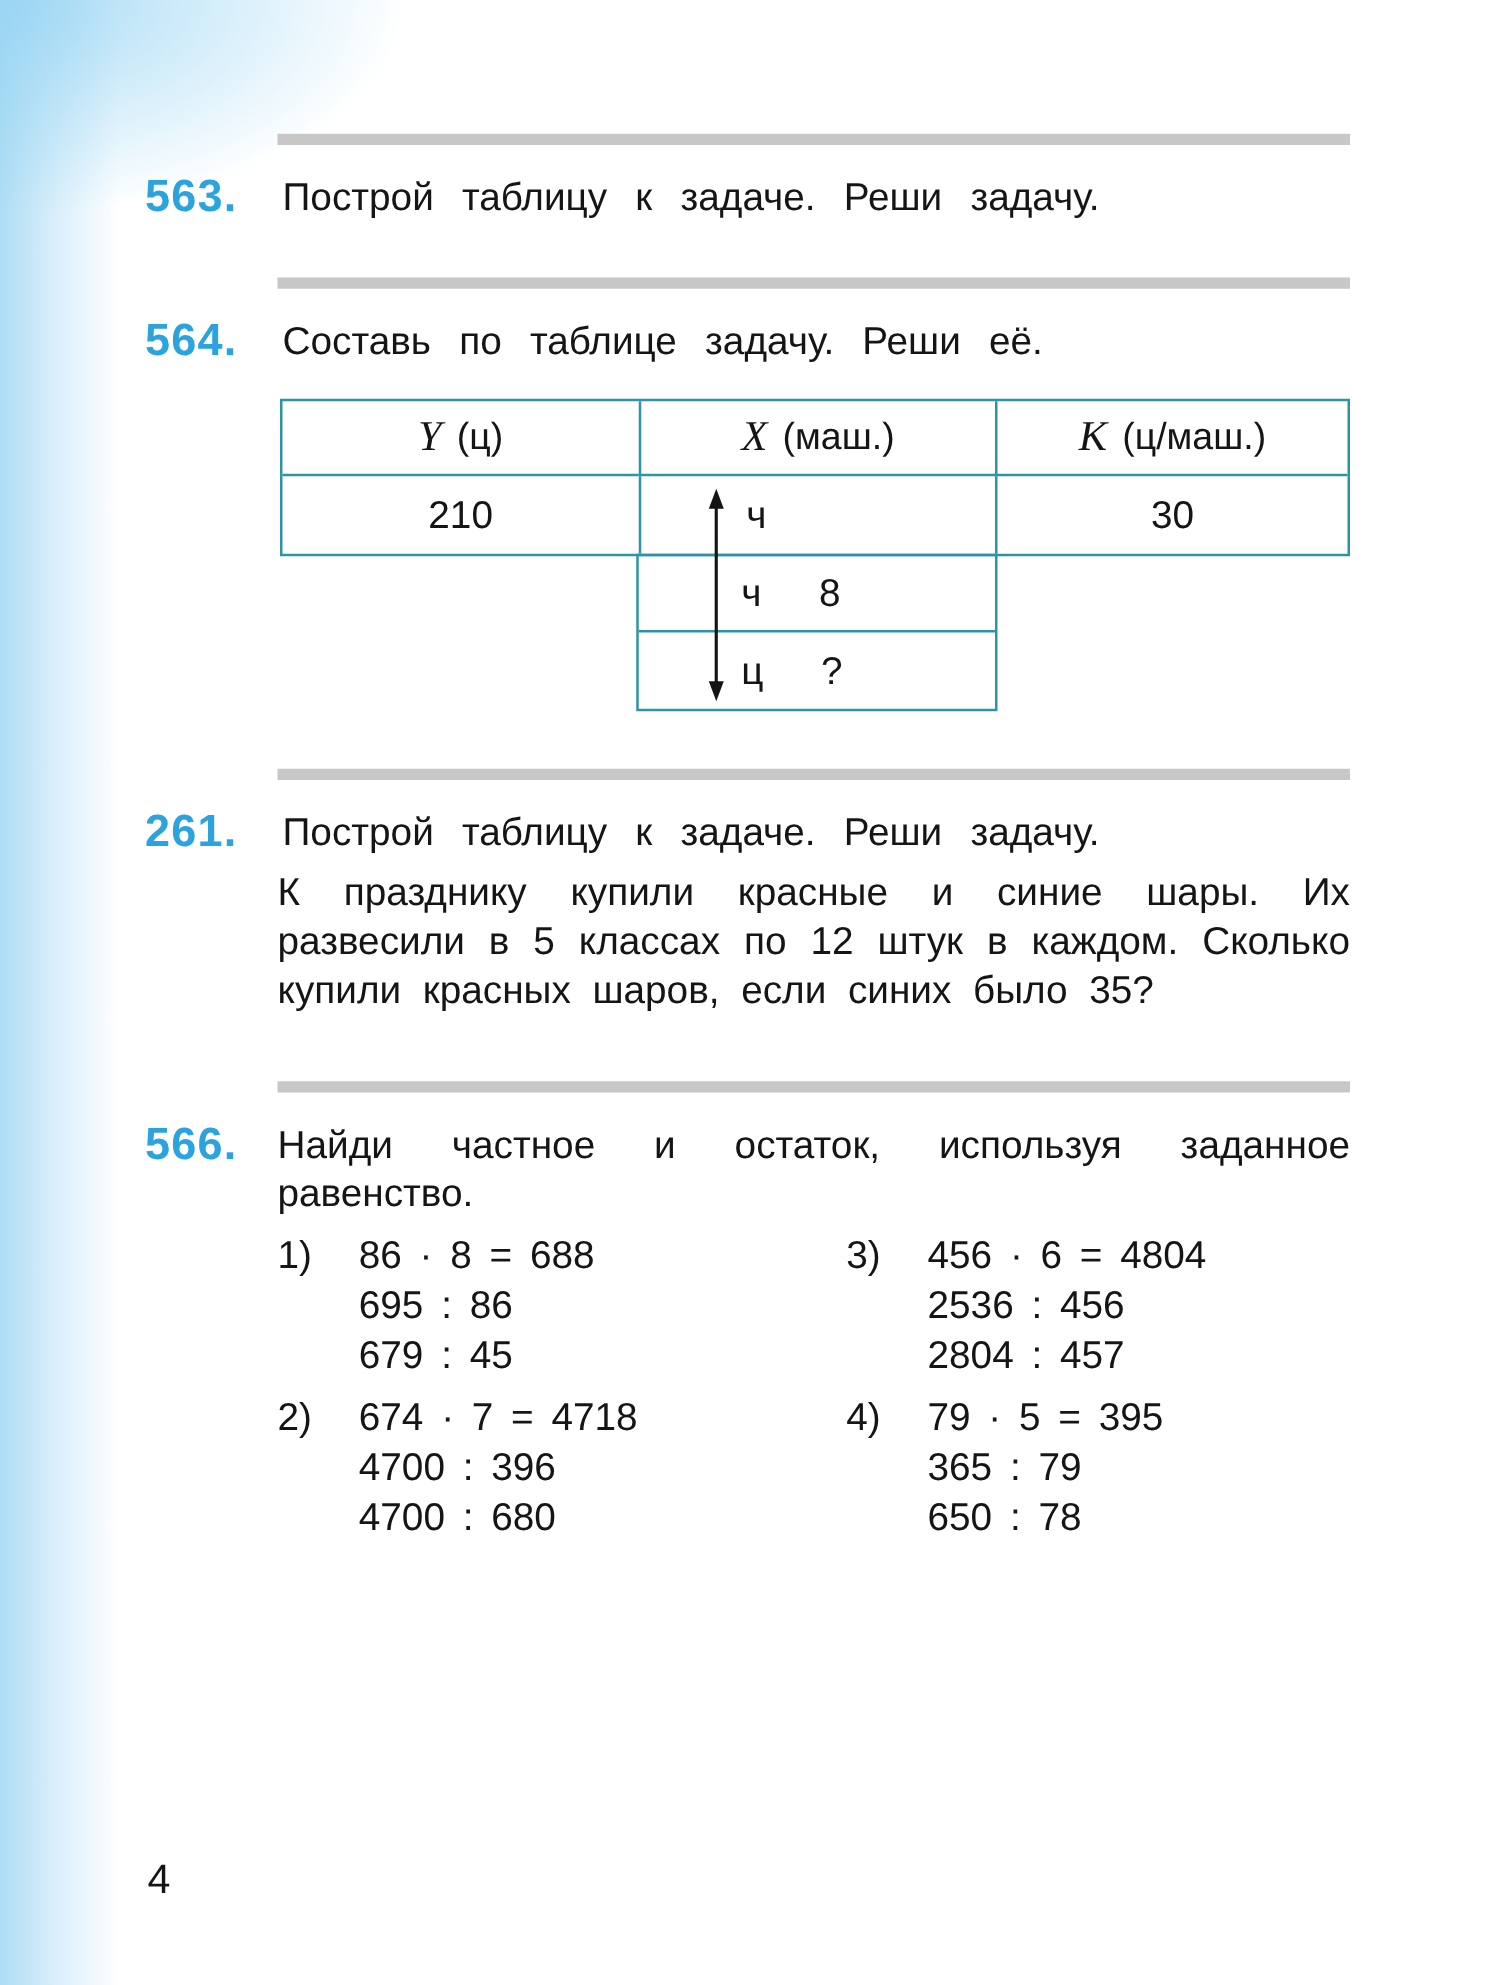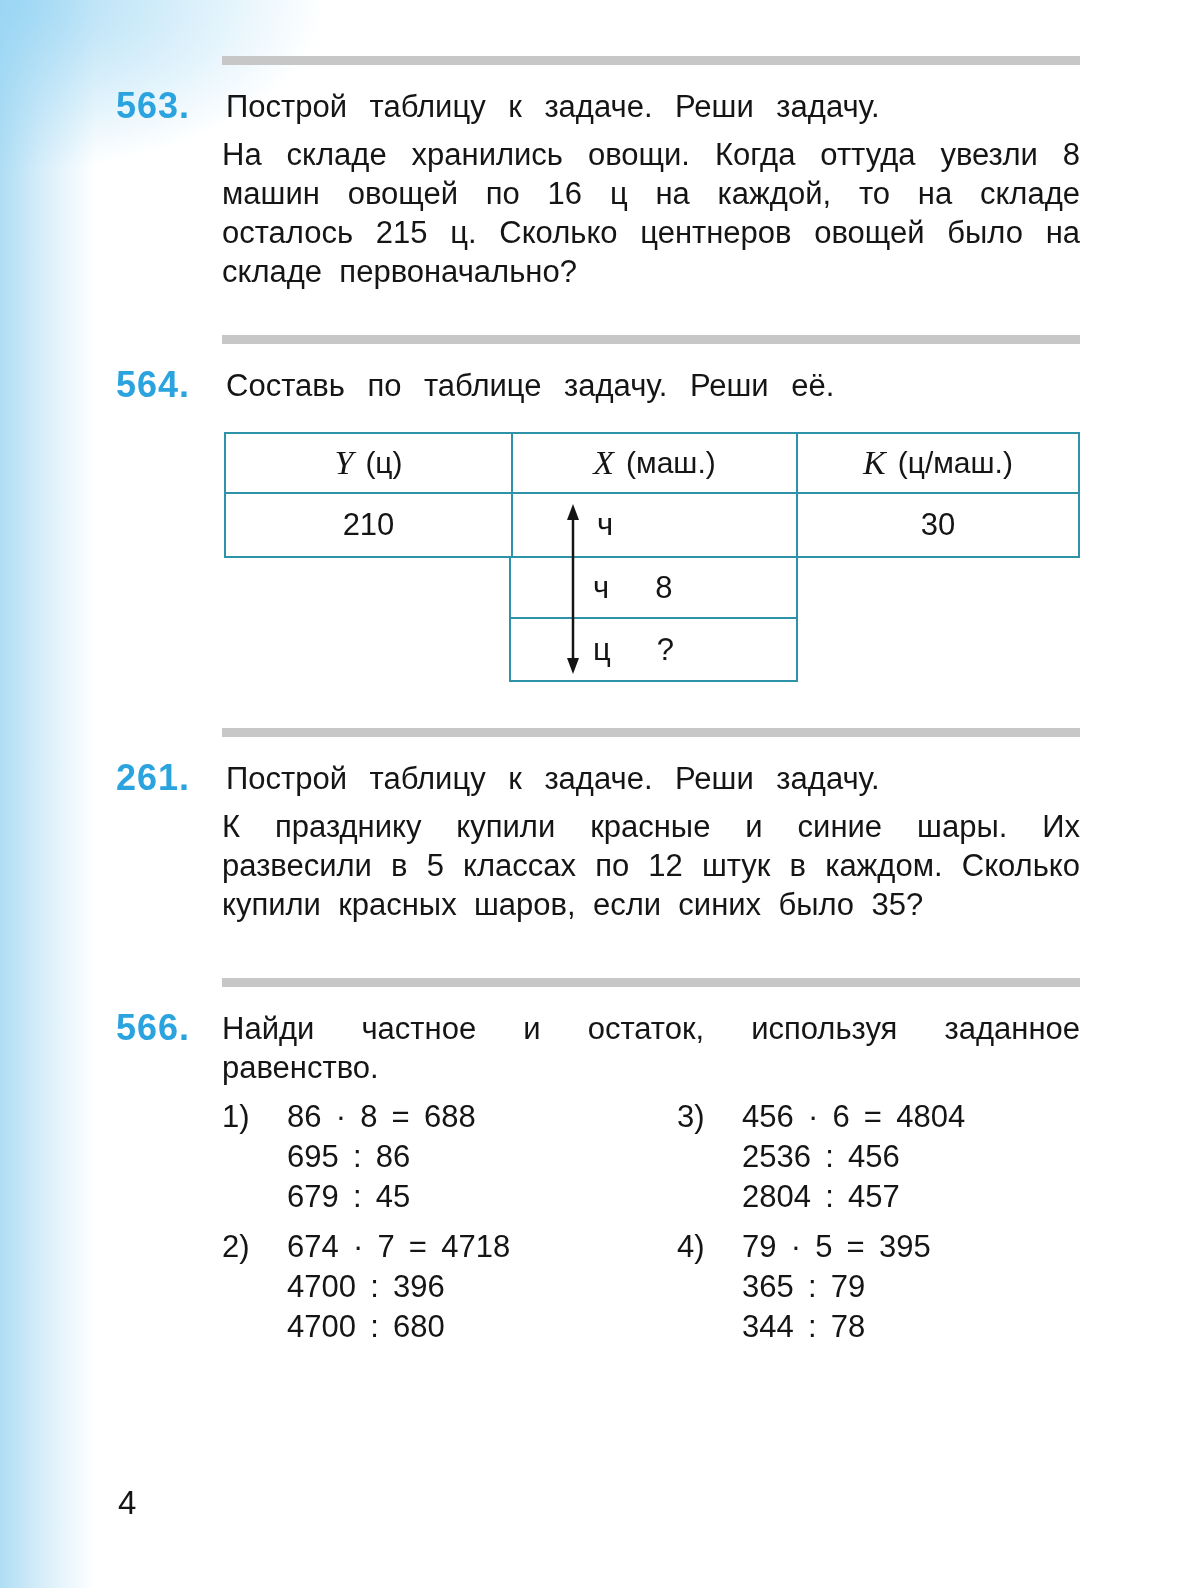--- a/index.html
+++ b/index.html
@@ -17,21 +17,21 @@
     background:linear-gradient(to right,#aeddf4 0%,#d8eefa 45%,#ffffff 100%);
   }
   .corner-tint{
     position:absolute;left:0;top:0;width:320px;height:170px;
     background:radial-gradient(ellipse at top left, rgba(150,212,243,0.85) 0%, rgba(255,255,255,0) 72%);
   }
   .content{
     position:relative;
     margin-left:222px;
     width:858px;
-    padding-top:56px;
+    padding-top:107px;
   }
   .divider{width:858px;height:9px;background:#c7c7c7;}
   .d2{margin-top:44px;}
   .d3{margin-top:46px;}
   .d4{margin-top:54px;}
   .exercise{position:relative;margin-top:22px;}
   .ex-num{
     position:absolute;left:-106px;top:-2px;
     color:#2ba3df;font-weight:bold;font-size:36px;letter-spacing:1px;
   }
@@ -94,21 +94,20 @@
   <div class="edge-band"></div>
   <div class="corner-tint"></div>
 
   <div class="content">
 
     <div class="divider d1"></div>
 
     <section class="exercise">
       <span class="ex-num">563.</span>
       <p class="intro">Построй таблицу к задаче. Реши задачу.</p>
-      <p class="body-text">На складе хранились овощи. Когда оттуда увезли 8 машин овощей по 16 ц на каждой, то на складе осталось 215 ц. Сколько центнеров овощей было на складе первоначально?</p>
     </section>
 
     <div class="divider d2"></div>
 
     <section class="exercise">
       <span class="ex-num">564.</span>
       <p class="intro">Составь по таблице задачу. Реши её.</p>
 
       <div class="t564">
         <div class="t-main">
@@ -194,21 +193,21 @@
             </div>
             <div class="line">2536 : 456</div>
             <div class="line">2804 : 457</div>
           </div>
           <div class="grp">
             <div class="line first">
               <span class="lbl">4)</span>
               <span>79 · 5 = 395</span>
             </div>
             <div class="line">365 : 79</div>
-            <div class="line">344 : 78</div>
+            <div class="line">650 : 78</div>
           </div>
         </div>
       </div>
     </section>
 
   </div>
 
   <div class="page-num">4</div>
 </div>
 

